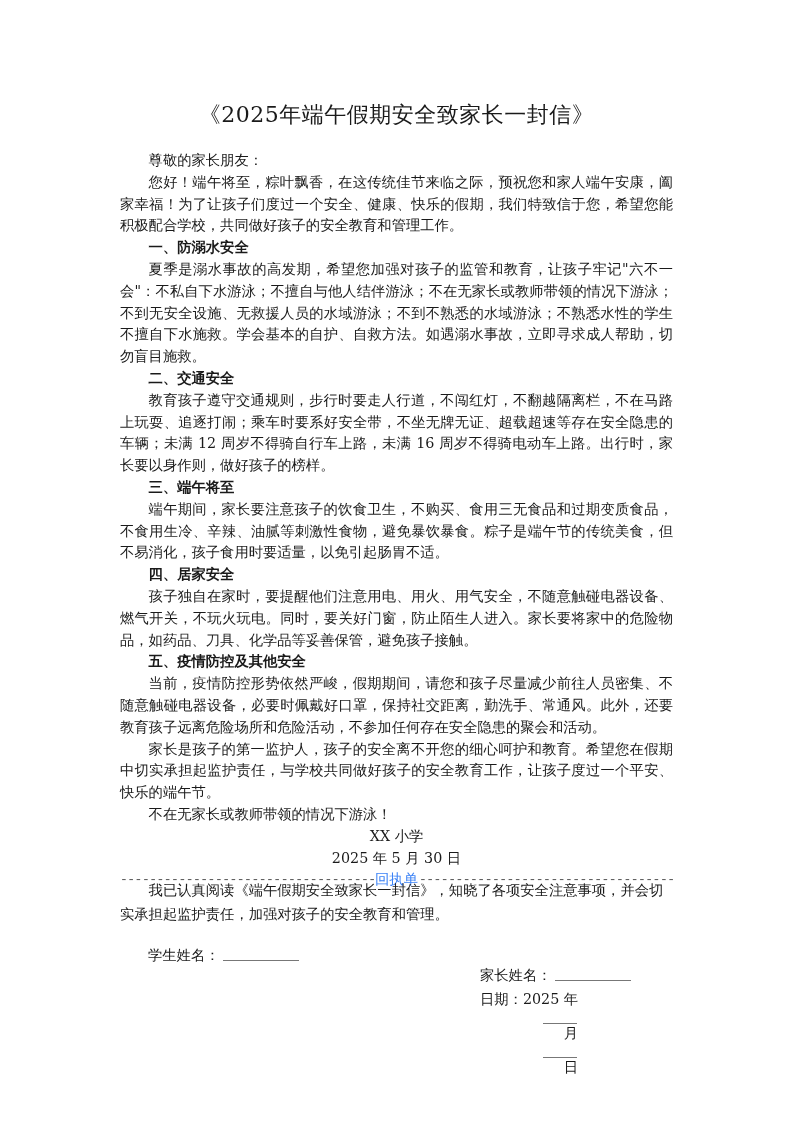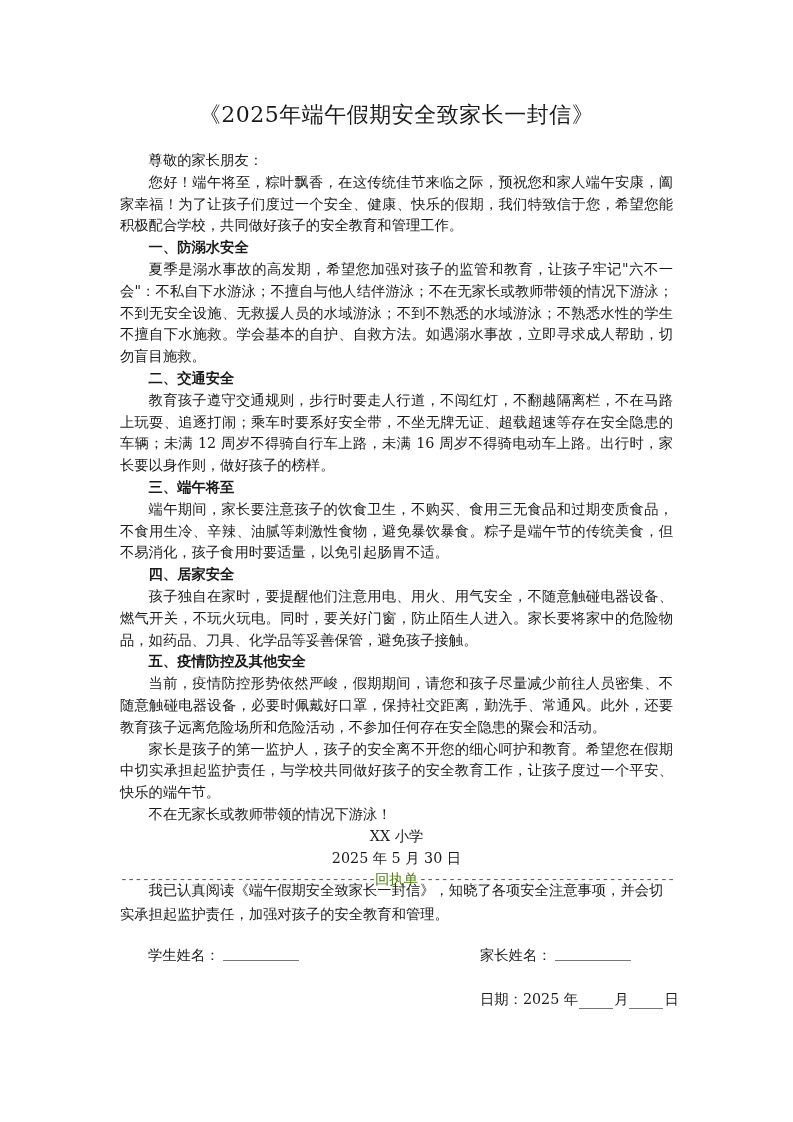--- a/index.html
+++ b/index.html
@@ -21,26 +21,26 @@
     .p { margin: 0; text-indent: 2em; }
     .greet { margin: 0; text-indent: 2em; }
     .h { margin: 0; text-indent: 2em; font-weight: bold; font-family: "DejaVu Sans", "Liberation Sans", sans-serif; }
     .right { margin: 0; text-align: center; }
     .sep {
       margin: 0; white-space: nowrap; overflow: hidden; color: #555;
       font-family: "Liberation Mono", "DejaVu Sans Mono", monospace; font-size: 13px;
       display: flex; align-items: center;
     }
     .sep .dash { flex: 1; overflow: hidden; white-space: nowrap; letter-spacing: -0.5px; }
-    .sep .mid { font-family: "DejaVu Serif", serif; font-size: 14.3px; color: #4d7c0f; padding: 0 1px; }
+    .sep .mid { font-family: "DejaVu Serif", serif; font-size: 14.3px; color: #3b82f6; padding: 0 1px; }
     .receipt { position: absolute; left: 0; top: 878px; width: 553px; font-size: 14.3px; line-height: 24px; }
     .sig-row { position: absolute; top: 946px; left: 0; width: 553px; font-size: 14.3px; }
     .sig { position: absolute; display: flex; }
     .blank { display: inline-block; border-bottom: 1px solid #777; height: 14px; margin-left: 4px; }
-    .date-row { position: absolute; top: 990px; left: 360px; font-size: 14.3px; display: flex; align-items: flex-end; white-space: nowrap; }
+    .date-row { position: absolute; top: 990px; left: 360px; font-size: 14.3px; display: flex; align-items: flex-end; white-space: nowrap; flex-direction: column; }
     .date-row .blank { margin: 0 1px; width: 34px; }
   </style>
 </head>
 <body>
 
 <div class="page">
   <div class="title">《2025年端午假期安全致家长一封信》</div>
 
   <div class="body-block">
     <p class="greet">尊敬的家长朋友：</p>
@@ -76,21 +76,21 @@
 
   <div class="receipt">
     <p class="p">我已认真阅读《端午假期安全致家长一封信》，知晓了各项安全注意事项，并会切实承担起监护责任，加强对孩子的安全教育和管理。</p>
   </div>
 
   <div class="sig-row">
     <div class="sig" style="left:28px;">
       <span>学生姓名：</span>
       <span class="blank" style="width:76px;"></span>
     </div>
-    <div class="sig" style="left:360px;">
+    <div class="sig" style="left:360px;margin-top:20px;">
       <span>家长姓名：</span>
       <span class="blank" style="width:76px;"></span>
     </div>
   </div>
 
   <div class="date-row">
     <span>日期：2025 年</span>
     <span class="blank"></span>
     <span>月</span>
     <span class="blank"></span>

